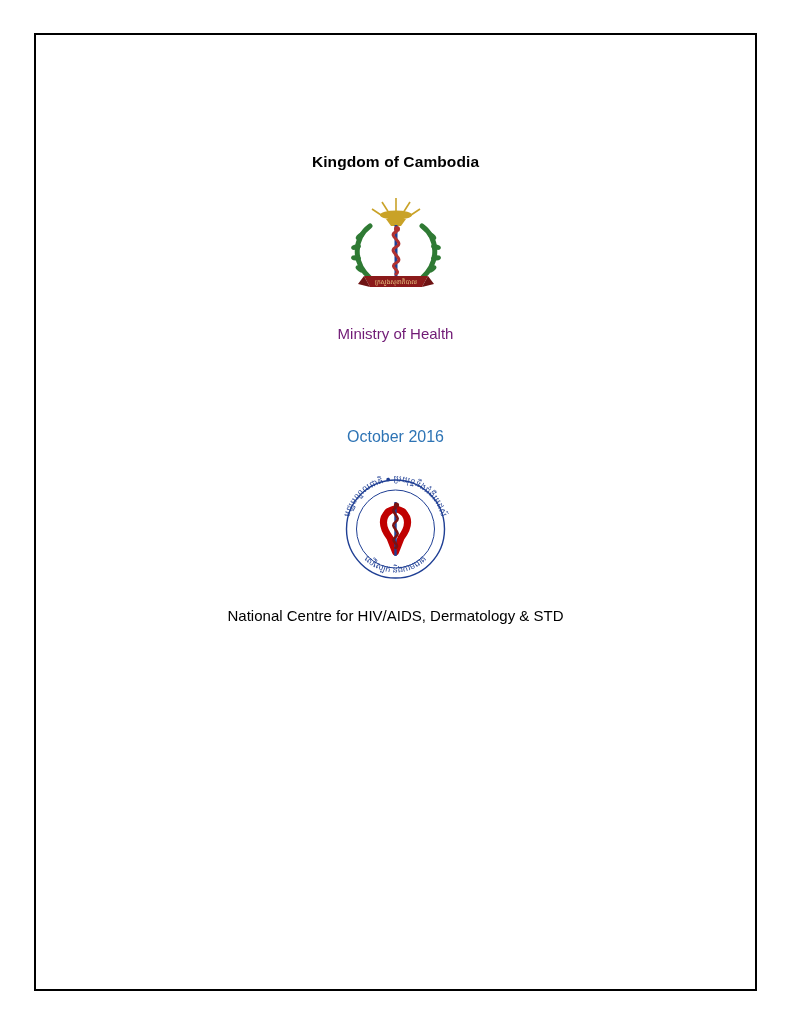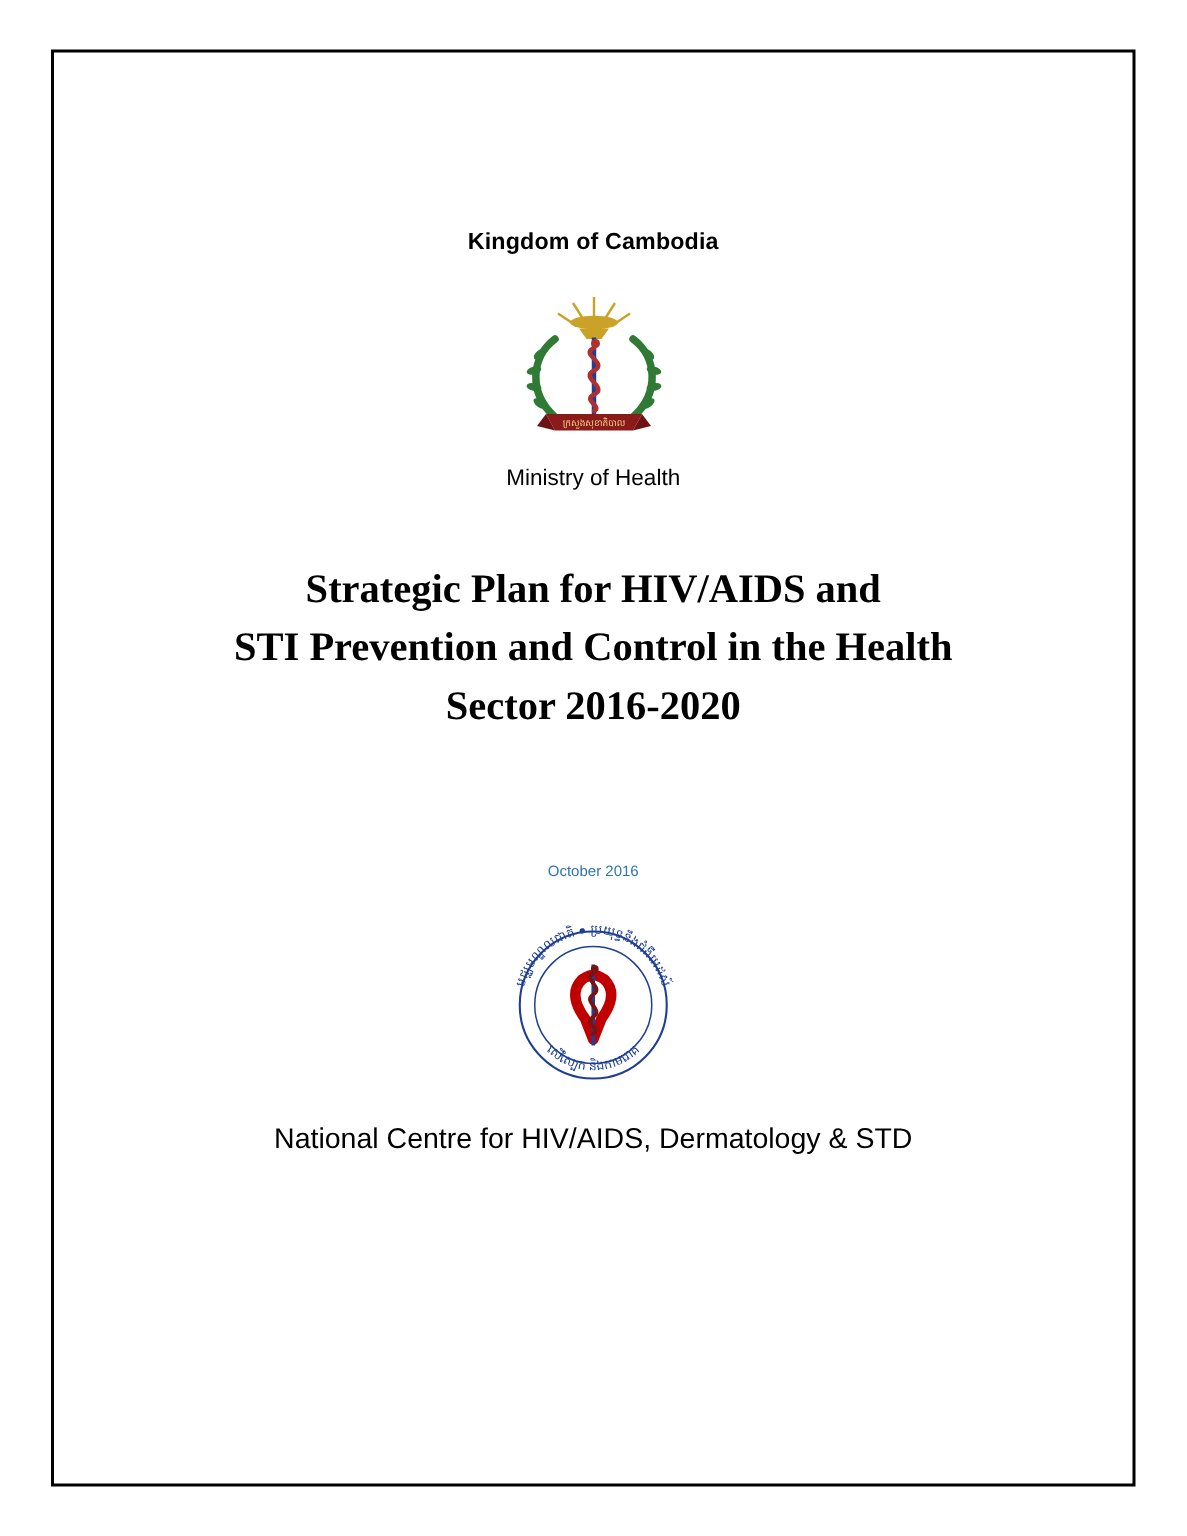--- a/index.html
+++ b/index.html
@@ -56,58 +56,58 @@
   }
   .emblem-wrap {
     margin-top: 18px;
     width: 140px;
     height: 108px;
     display: flex;
     align-items: center;
     justify-content: center;
   }
   .moh-label {
-    margin-top: 10px;
+    margin-top: 25px;
     font-family: "Liberation Sans", sans-serif;
     font-size: 15px;
-    color: #000000;
+    color: #701a75;
     text-align: center;
   }
   .doc-title {
     margin-top: 46px;
     width: 640px;
     text-align: center;
     font-family: "Liberation Serif", serif;
     font-weight: bold;
     font-size: 27px;
     line-height: 1.45;
     color: #000000;
   }
   .doc-date {
     margin-top: 86px;
     font-family: "Liberation Sans", sans-serif;
-    font-size: 10px;
+    font-size: 16px;
     color: #2e74b5;
     text-align: left;
   }
   .logo-wrap {
     margin-top: 22px;
     width: 135px;
     height: 122px;
     display: flex;
     align-items: center;
     justify-content: center;
   }
   .org-block {
     margin-top: 14px;
     text-align: center;
   }
   .org-line {
     font-family: "Liberation Sans", sans-serif;
-    font-size: 19px;
+    font-size: 15px;
     color: #000000;
     line-height: 1.6;
   }
 </style>
 </head>
 <body>
 
 <div class="page">
 
   <div class="border-frame"></div>
@@ -150,25 +150,20 @@
 
         <path d="M38 84 L102 84 L96 95 L44 95 Z" fill="#8b1a1a"></path>
         <path d="M38 84 L32 92 L44 95 Z" fill="#6e1313"></path>
         <path d="M102 84 L108 92 L96 95 Z" fill="#6e1313"></path>
         <text x="70" y="92" font-size="6" fill="#f2d98c" text-anchor="middle" font-family="'Liberation Sans', sans-serif">ក្រសួងសុខាភិបាល</text>
       </svg>
     </div>
 
     <div class="moh-label">Ministry of Health</div>
 
-    <div class="doc-title">
-      <div>Strategic Plan for HIV/AIDS and</div>
-      <div>STI Prevention and Control in the Health</div>
-      <div>Sector 2016-2020</div>
-    </div>
 
     <div class="doc-date">October 2016</div>
 
     <div class="logo-wrap">
       <svg width="135" height="122" viewBox="0 0 135 122" xmlns="http://www.w3.org/2000/svg">
         <defs>
           <path id="arcTop" d="M 20 61 A 47 47 0 0 1 115 61" fill="none"></path>
           <path id="arcBottom" d="M 24 61 A 43 43 0 0 0 111 61" fill="none"></path>
         </defs>
         <circle cx="67.5" cy="61" r="49" fill="none" stroke="#1f3f94" stroke-width="1.4"></circle>

